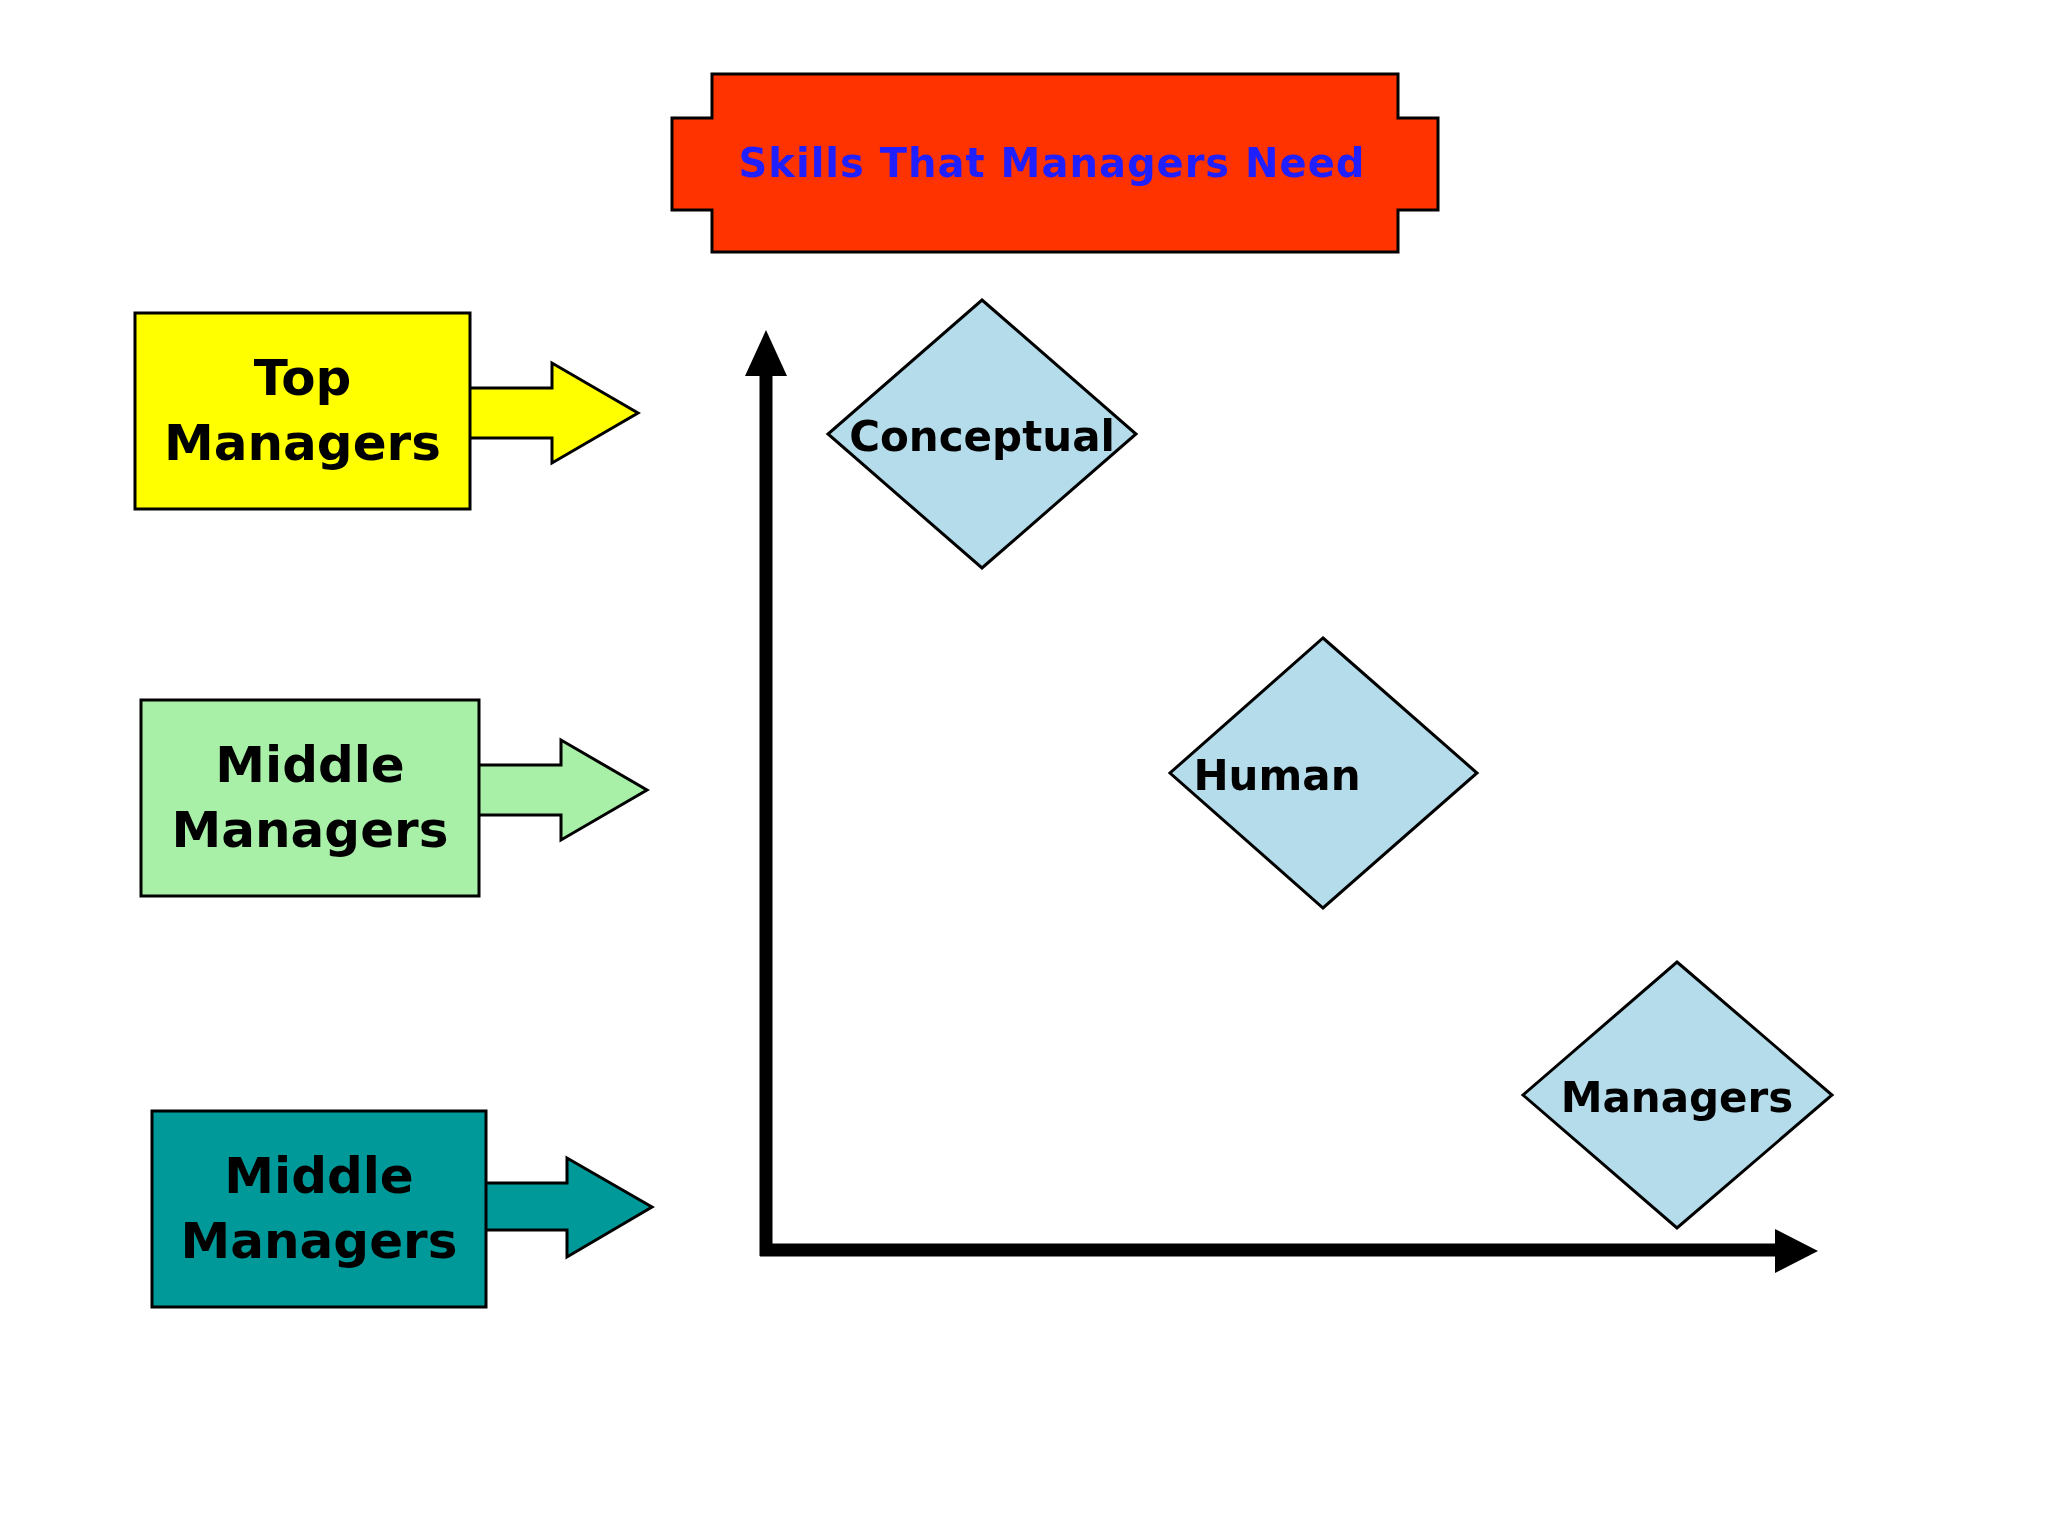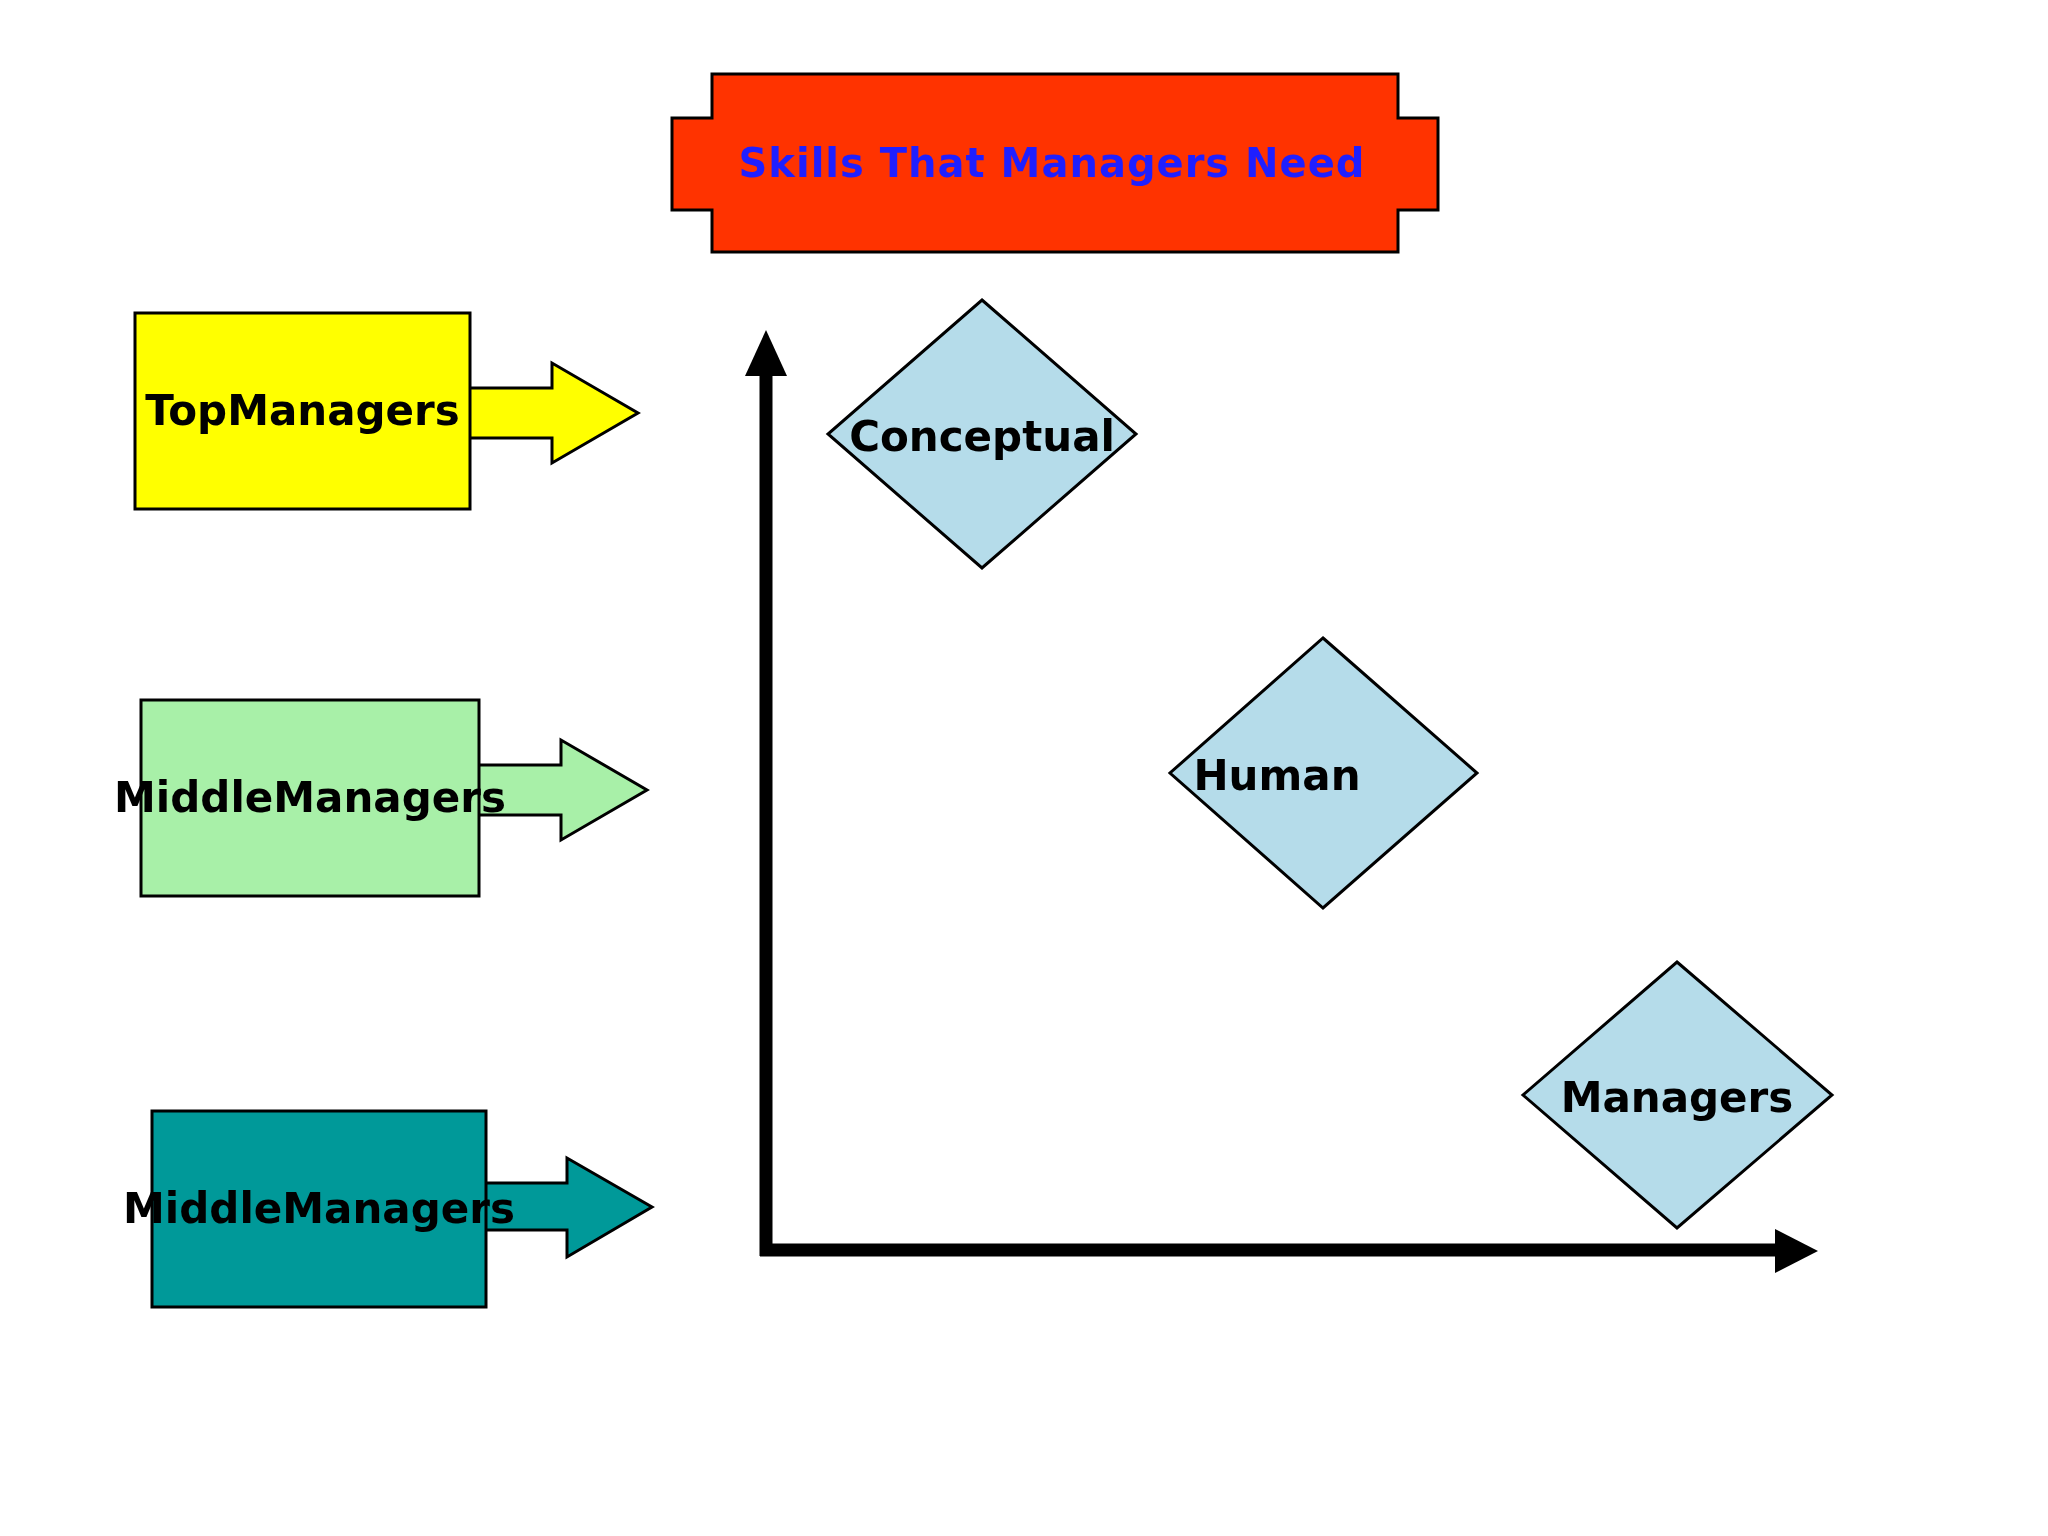--- a/index.html
+++ b/index.html
@@ -33,21 +33,22 @@
   .title-label {
     left: 672px;
     top: 74px;
     width: 760px;
     height: 178px;
     font-size: 40px;
     color: #1F1FFF;
     letter-spacing: 1px;
   }
   .box-label {
-    font-size: 42px;
+    flex-direction: column;
+    font-size: 50px;
     line-height: 1.3;
   }
   .box-label-1 { left: 135px; top: 313px; width: 335px; height: 196px; }
   .box-label-2 { left: 141px; top: 700px; width: 338px; height: 196px; }
   .box-label-3 { left: 152px; top: 1111px; width: 334px; height: 196px; }
   .diamond-label {
     font-size: 42px;
     white-space: nowrap;
     transform: translate(-50%, -50%);
   }

